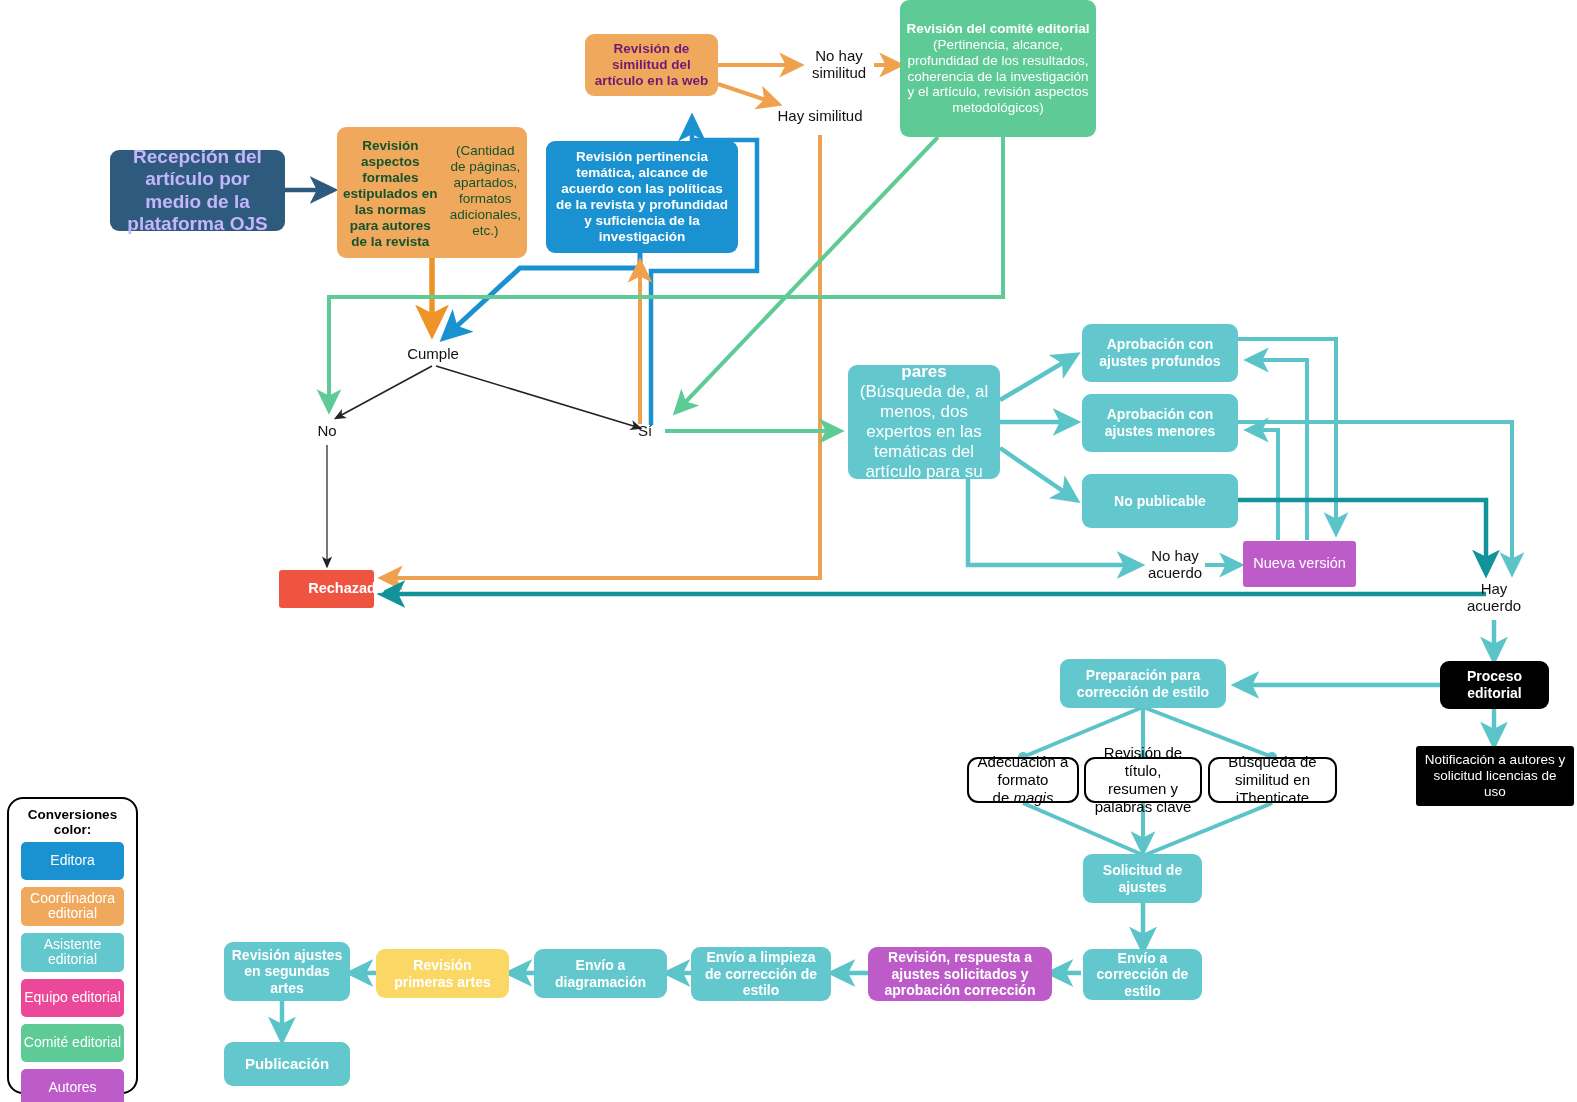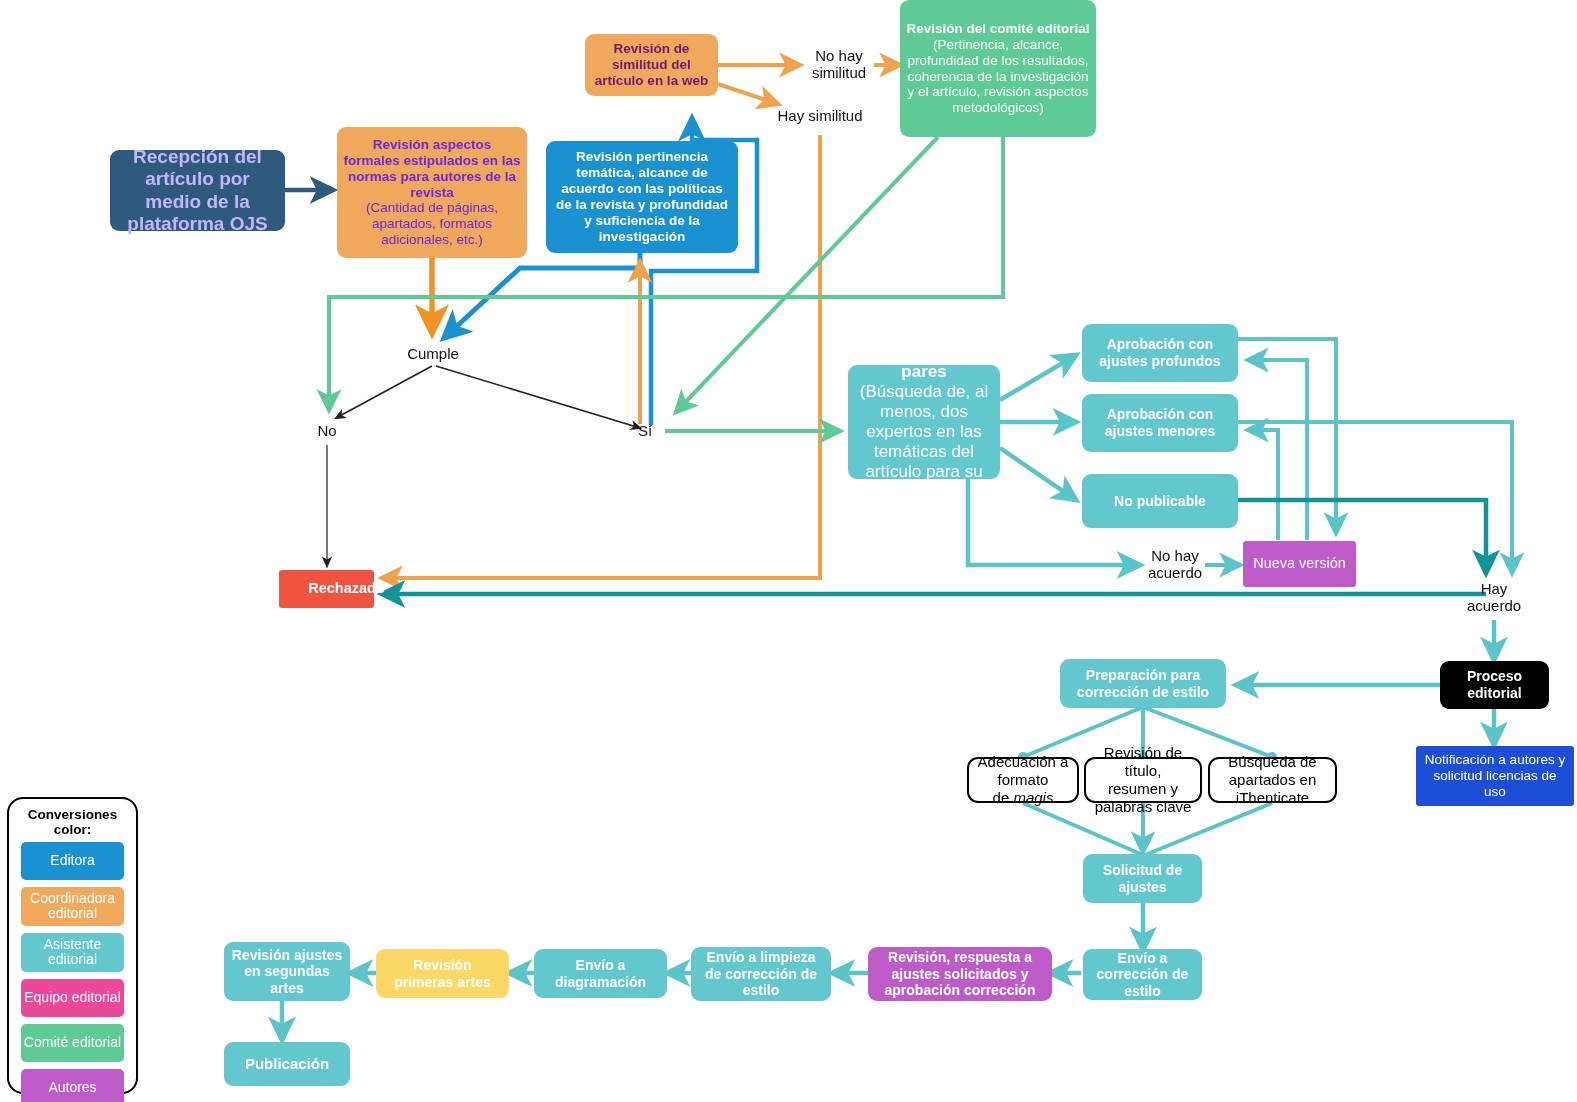--- a/index.html
+++ b/index.html
@@ -132,21 +132,21 @@
 
     <circle cx="1023" cy="757" r="5" fill="#5bc4c9"></circle>
     <circle cx="1143" cy="757" r="5" fill="#5bc4c9"></circle>
     <circle cx="1272" cy="757" r="5" fill="#5bc4c9"></circle>
   </svg>
 
   <div class="node bold" style="left:110px;top:150px;width:175px;height:81px;background:#2e5a7d;color:#c4b5fd;font-size:19px;">
     <span class="t">Recepción del artículo por medio de la plataforma OJS</span>
   </div>
 
-  <div class="node" style="left:337px;top:127px;width:190px;height:131px;background:#f0a95c;color:#6d28d9;font-size:13.5px;flex-direction:column;">
+  <div class="node" style="left:337px;top:127px;width:190px;height:131px;background:#f0a95c;color:#14532d;font-size:13.5px;flex-direction:row;">
     <span class="t bold" style="padding-bottom:0">Revisión aspectos formales estipulados en las normas para autores de la revista</span>
     <span class="t" style="padding-top:0">(Cantidad de páginas, apartados, formatos adicionales, etc.)</span>
   </div>
 
   <div class="node bold" style="left:546px;top:141px;width:192px;height:112px;background:#1a91d0;color:#fff;font-size:13.5px;">
     <span class="t">Revisión pertinencia temática, alcance de acuerdo con las políticas de la revista y profundidad y suficiencia de la investigación</span>
   </div>
 
   <div class="node bold" style="left:585px;top:34px;width:133px;height:62px;background:#f0a95c;color:#701a75;font-size:13.5px;">
     <span class="t">Revisión de similitud del artículo en la web</span>
@@ -179,21 +179,21 @@
   </div>
 
   <div class="node bold" style="left:279px;top:570px;width:95px;height:38px;background:#ef5440;color:#fff;font-size:14.5px;border-radius:3px;padding-left:40px;">
     <span class="t">Rechazado</span>
   </div>
 
   <div class="node bold" style="left:1440px;top:661px;width:109px;height:48px;background:#000000;color:#fff;font-size:14px;">
     <span class="t">Proceso editorial</span>
   </div>
 
-  <div class="node" style="left:1416px;top:746px;width:158px;height:60px;background:#1d4ed8;color:#fff;font-size:13.5px;border-radius:3px;">
+  <div class="node" style="left:1416px;top:746px;width:158px;height:60px;background:#000000;color:#fff;font-size:13.5px;border-radius:3px;">
     <span class="t">Notificación a autores y solicitud licencias de uso</span>
   </div>
 
   <div class="node bold" style="left:1060px;top:659px;width:166px;height:49px;background:#63c8cd;color:#fff;font-size:14px;">
     <span class="t">Preparación para corrección de estilo</span>
   </div>
 
   <div class="node bold" style="left:1083px;top:854px;width:119px;height:49px;background:#63c8cd;color:#fff;font-size:14px;">
     <span class="t">Solicitud de ajustes</span>
   </div>
@@ -238,21 +238,21 @@
     <span>
       <span>Revisión de título,</span><br>
       <span>resumen y</span><br>
       <span>palabras clave</span>
     </span>
   </div>
 
   <div class="subproc" style="left:1208px;top:757px;width:129px;height:46px;">
     <span>
       <span>Búsqueda de</span><br>
-      <span>apartados en</span><br>
+      <span>similitud en</span><br>
       <span>iThenticate</span>
     </span>
   </div>
 
   <div class="lbl" style="left:388px;top:345px;width:90px;">Cumple</div>
   <div class="lbl" style="left:297px;top:422px;width:60px;">No</div>
   <div class="lbl" style="left:622px;top:422px;width:46px;">Sí</div>
   <div class="lbl" style="left:805px;top:47px;width:68px;">No hay similitud</div>
   <div class="lbl" style="left:770px;top:107px;width:100px;">Hay similitud</div>
   <div class="lbl" style="left:1144px;top:547px;width:62px;">No hay acuerdo</div>

